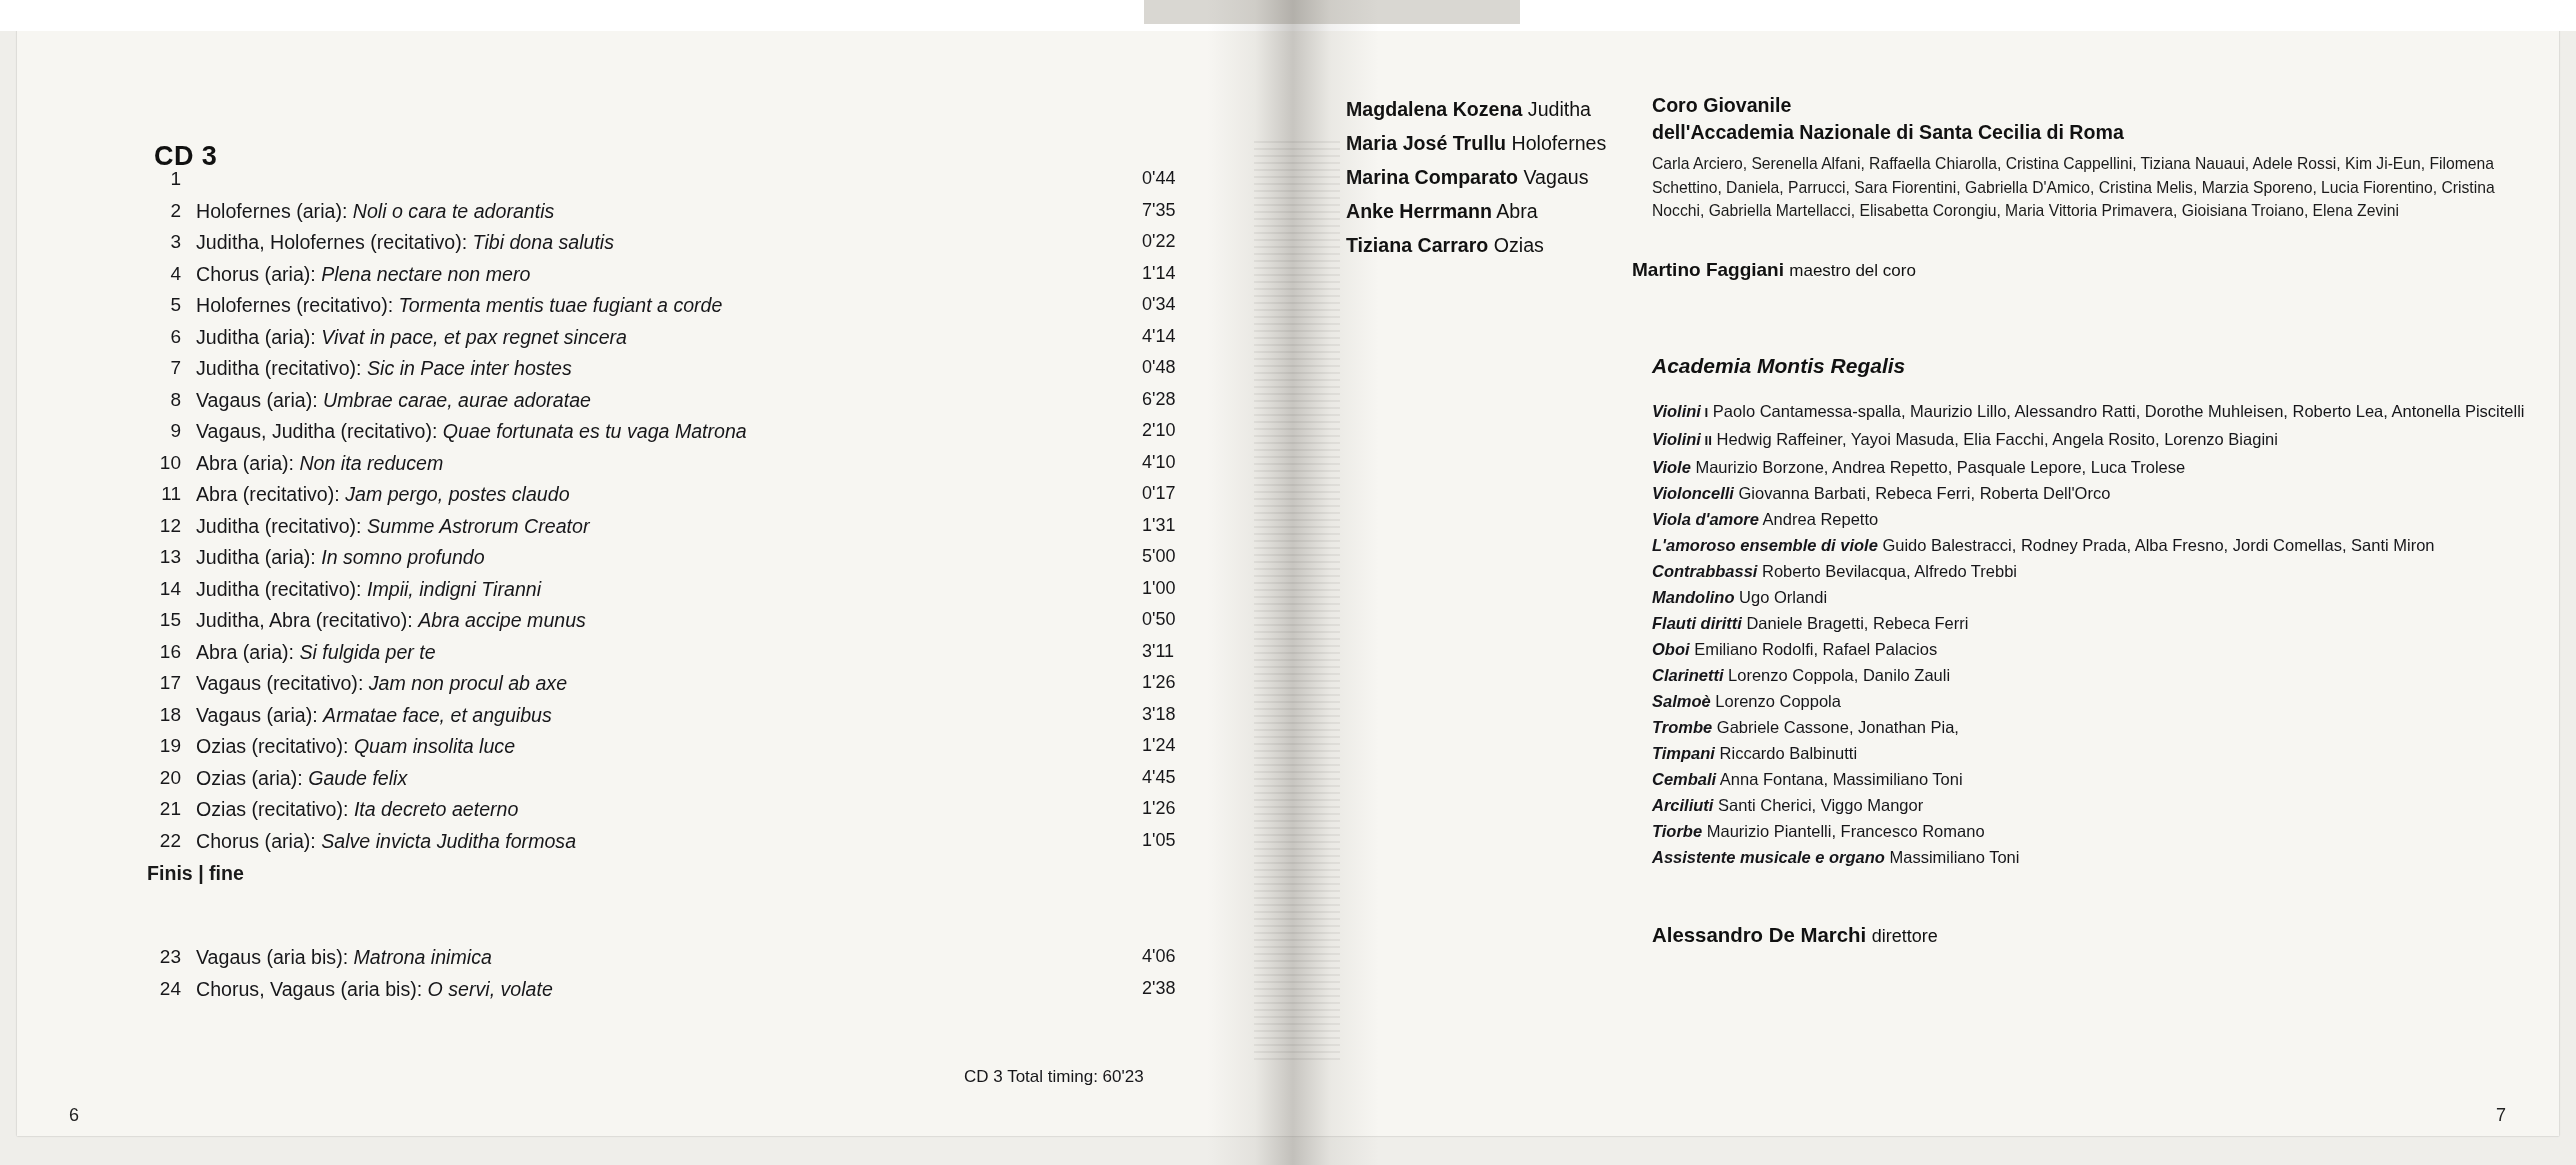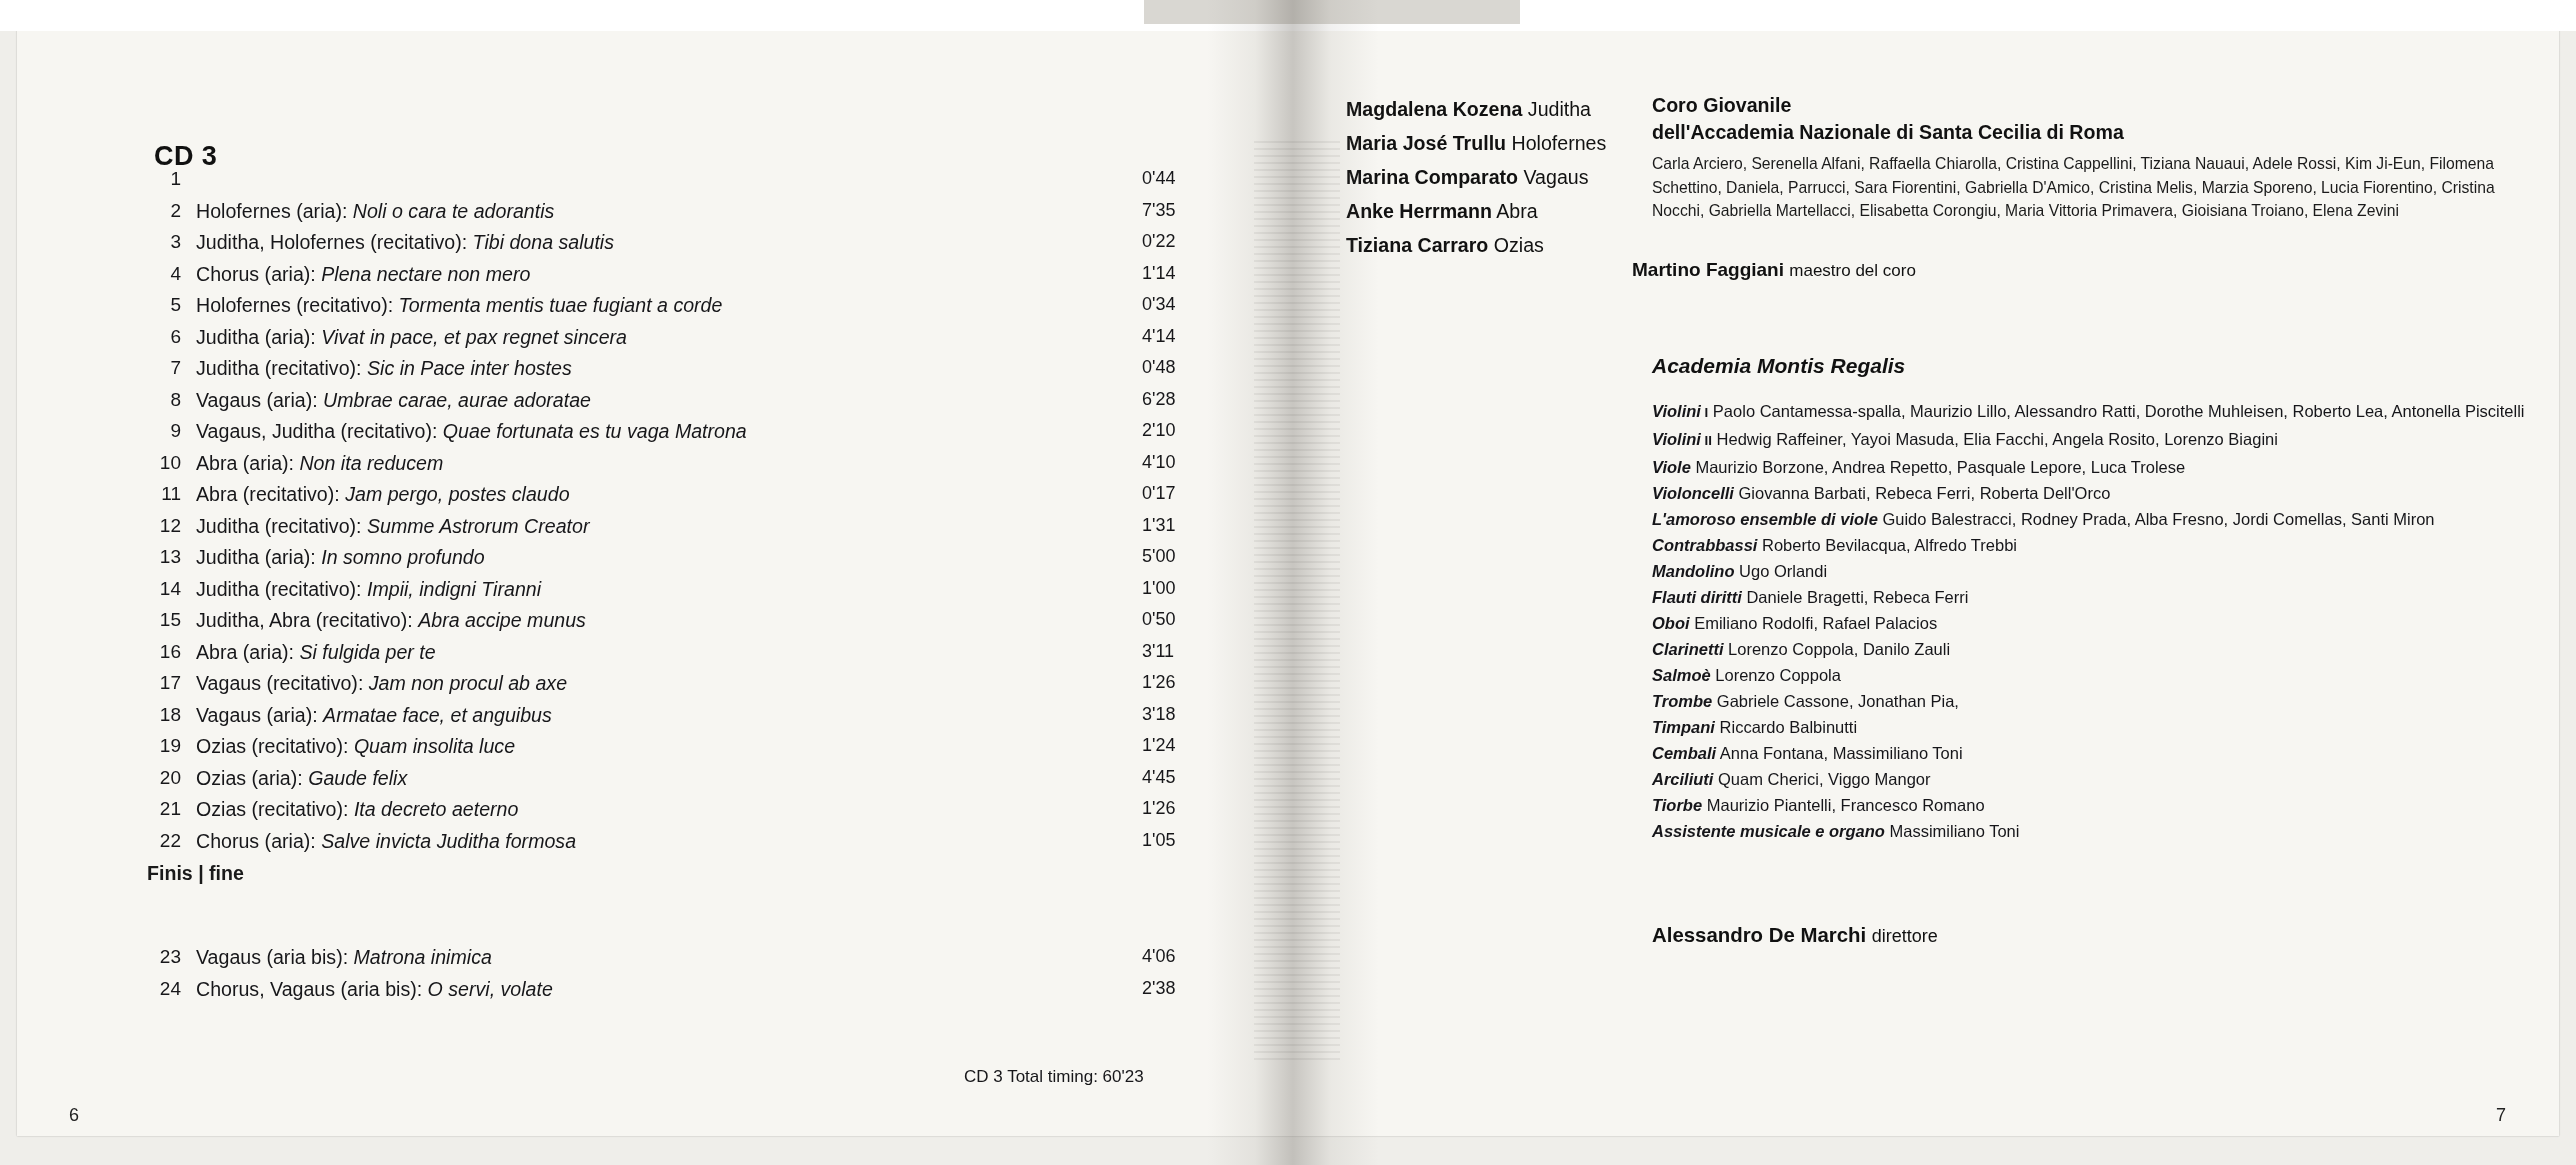--- a/index.html
+++ b/index.html
@@ -422,31 +422,32 @@
       <span class="cm-name">Martino Faggiani</span>
       <span class="cm-role">maestro del coro</span>
     </div>
 
     <div id="orchestra-title">Academia Montis Regalis</div>
     <div id="orchestra">
         <div class="orch-row orch-wrap"><span class="orch-section">Violini<span class="sm"> I</span></span><span class="orch-players">  Paolo Cantamessa-spalla, Maurizio Lillo, Alessandro Ratti, Dorothe Muhleisen, Roberto Lea, Antonella Piscitelli</span></div>
         <div class="orch-row"><span class="orch-section">Violini<span class="sm"> II</span></span><span class="orch-players">  Hedwig Raffeiner, Yayoi Masuda, Elia Facchi, Angela Rosito, Lorenzo Biagini</span></div>
         <div class="orch-row"><span class="orch-section">Viole</span><span class="orch-players">  Maurizio Borzone, Andrea Repetto, Pasquale Lepore, Luca Trolese</span></div>
         <div class="orch-row"><span class="orch-section">Violoncelli</span><span class="orch-players">  Giovanna Barbati, Rebeca Ferri, Roberta Dell'Orco</span></div>
+        <div class="orch-row"><span class="orch-section">Viola d'amore</span><span class="orch-players">  Andrea Repetto</span></div>
         <div class="orch-row"><span class="orch-section">L'amoroso ensemble di viole</span><span class="orch-players">  Guido Balestracci, Rodney Prada, Alba Fresno, Jordi Comellas, Santi Miron</span></div>
         <div class="orch-row"><span class="orch-section">Contrabbassi</span><span class="orch-players">  Roberto Bevilacqua, Alfredo Trebbi</span></div>
         <div class="orch-row"><span class="orch-section">Mandolino</span><span class="orch-players">  Ugo Orlandi</span></div>
         <div class="orch-row"><span class="orch-section">Flauti diritti</span><span class="orch-players">  Daniele Bragetti, Rebeca Ferri</span></div>
         <div class="orch-row"><span class="orch-section">Oboi</span><span class="orch-players">  Emiliano Rodolfi, Rafael Palacios</span></div>
         <div class="orch-row"><span class="orch-section">Clarinetti</span><span class="orch-players">  Lorenzo Coppola, Danilo Zauli</span></div>
         <div class="orch-row"><span class="orch-section">Salmoè</span><span class="orch-players">  Lorenzo Coppola</span></div>
         <div class="orch-row"><span class="orch-section">Trombe</span><span class="orch-players">  Gabriele Cassone, Jonathan Pia,</span></div>
         <div class="orch-row"><span class="orch-section">Timpani</span><span class="orch-players">  Riccardo Balbinutti</span></div>
         <div class="orch-row"><span class="orch-section">Cembali</span><span class="orch-players">  Anna Fontana, Massimiliano Toni</span></div>
-        <div class="orch-row"><span class="orch-section">Arciliuti</span><span class="orch-players">  Quam Cherici, Viggo Mangor</span></div>
+        <div class="orch-row"><span class="orch-section">Arciliuti</span><span class="orch-players">  Santi Cherici, Viggo Mangor</span></div>
         <div class="orch-row"><span class="orch-section">Tiorbe</span><span class="orch-players">  Maurizio Piantelli, Francesco Romano</span></div>
         <div class="orch-row"><span class="orch-section">Assistente musicale e organo</span><span class="orch-players">  Massimiliano Toni</span></div>
       </div>
 
     <div id="conductor">
       <span class="c-name">Alessandro De Marchi</span>
       <span class="c-role">direttore</span>
     </div>
 
     <div id="page-num-right">7</div>

